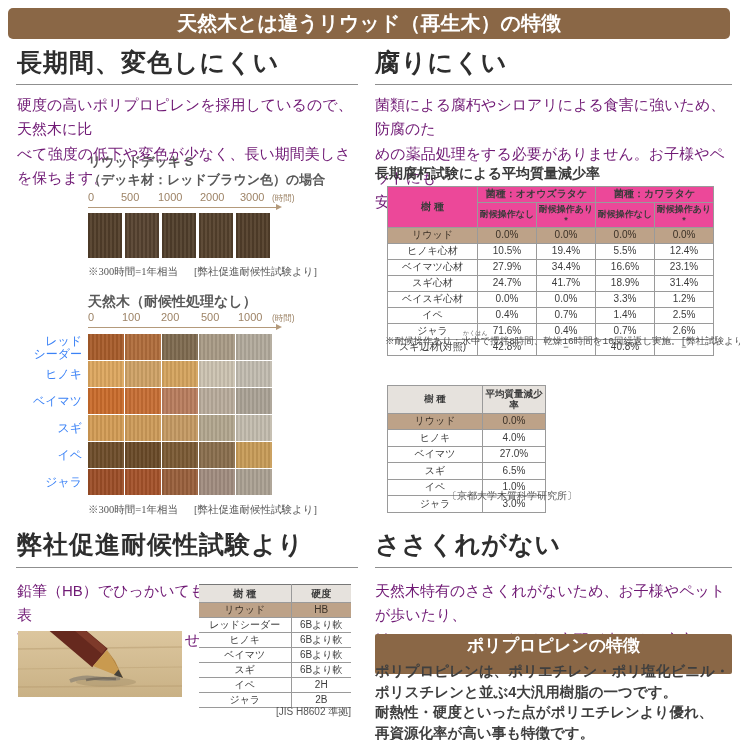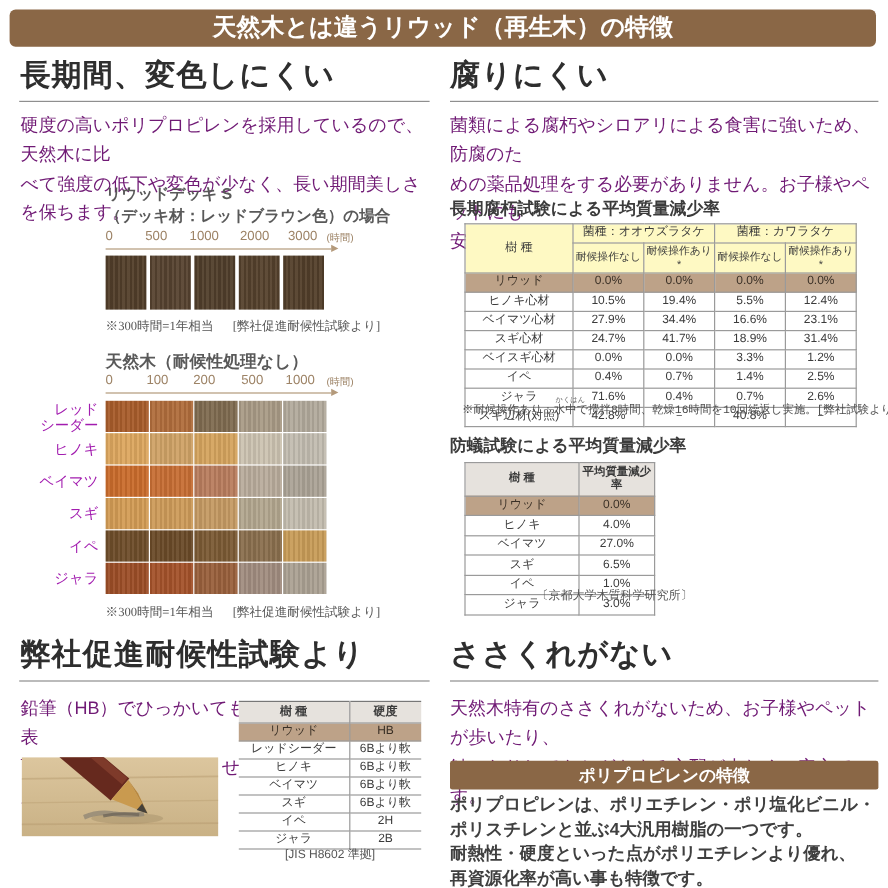--- a/index.html
+++ b/index.html
@@ -20,27 +20,27 @@
           border-bottom:3px solid transparent;}
   .swrow{display:flex;gap:3px;}
   .sw{width:34px;height:45px;
       background-image:repeating-linear-gradient(90deg,rgba(0,0,0,.10) 0 2px,rgba(255,255,255,.05) 2px 4px);}
   .grid{display:flex;flex-direction:column;gap:1px;}
   .grow{display:flex;gap:1px;}
   .gcell{width:36px;height:26px;
       background-image:repeating-linear-gradient(90deg,rgba(0,0,0,.07) 0 2px,rgba(255,255,255,.06) 2px 4px);}
   .rowlabels{display:flex;flex-direction:column;}
   .rowlabel{height:27px;display:flex;align-items:center;justify-content:flex-end;
-            font-size:12px;color:#a21caf;line-height:1.05;text-align:right;white-space:pre-line;}
+            font-size:12px;color:#3b82f6;line-height:1.05;text-align:right;white-space:pre-line;}
   .note{font-size:10.5px;color:#555555;display:flex;gap:16px;white-space:nowrap;font-family:Liberation Serif, serif;}
   .subttl{font-size:14px;font-weight:bold;color:#3b3b3b;white-space:nowrap;}
   table{border-collapse:collapse;table-layout:fixed;}
   .dtab{width:326px;border:1px solid #6e6e6e;}
   .dtab th,.dtab td{border:1px solid #9a9a9a;text-align:center;padding:1px 1px;line-height:1.25;}
-  .dtab th{background:#fef9c3;font-size:10px;color:#3b3b3b;font-weight:normal;}
+  .dtab th{background:#ec4899;font-size:10px;color:#3b3b3b;font-weight:bold;}
   .dtab .sub{font-size:9px;}
   .dtab td{font-size:10px;color:#3b3b3b;height:13px;background:#ffffff;}
   .dtab tr.hl td{background:#bda288;color:#3a3026;}
   .ttab{width:158px;border:1px solid #6e6e6e;}
   .ttab th,.ttab td{border:1px solid #9a9a9a;text-align:center;padding:1.5px 1px;line-height:1.25;}
   .ttab th{background:#e6e2dd;font-size:9.5px;font-weight:bold;color:#3b3b3b;}
   .ttab td{font-size:10px;color:#3b3b3b;background:#ffffff;height:12px;}
   .ttab tr.hl td{background:#bda288;color:#3a3026;}
   .htab{width:152px;border-top:1.5px solid #777;border-bottom:1px solid #9a9a9a;}
   .htab th,.htab td{text-align:center;padding:1px 1px;line-height:1.2;border-bottom:1px solid #9a9a9a;}
@@ -222,21 +222,21 @@
     <tr>
       <td>イペ</td>
       <td>2H</td>
     </tr>
     <tr>
       <td>ジャラ</td>
       <td>2B</td>
     </tr>
   </tbody>
     </table>
-  <div class="abs caption" style="left:199px;top:705px;width:152px;text-align:center;">[JIS H8602 準拠]</div>
+  <div class="abs caption" style="left:199px;top:705px;width:152px;text-align:right;">[JIS H8602 準拠]</div>
 
   <div class="abs h2" style="left:375px;top:46px;">腐りにくい</div>
   <div class="abs rule" style="left:375px;top:84px;width:357px;"></div>
   <div class="abs bodytxt" style="left:375px;top:93px;width:355px;">菌類による腐朽やシロアリによる食害に強いため、防腐のた
 めの薬品処理をする必要がありません。お子様やペットにも
 安心です。</div>
 
   <div class="abs subttl" style="left:375px;top:165px;">長期腐朽試験による平均質量減少率</div>
 
   <table class="abs dtab" style="left:387px;top:186px;">
@@ -319,21 +319,20 @@
     </table>
 
   <div class="abs foot" style="left:385px;top:335px;width:345px;font-family:Liberation Mono, monospace;">
     <span style="position:relative;">
       <span class="ruby">かくはん</span>
       <span>※耐候操作あり：水中で攪拌8時間、乾燥16時間を10回繰返し実施。</span>
     </span>
     <span>[弊社試験より]</span>
   </div>
 
-  <div class="abs subttl" style="left:375px;top:363px;">防蟻試験による平均質量減少率</div>
 
   <table class="abs ttab" style="left:387px;top:385px;">
     <colgroup>
         <col style="width:95px">
         <col style="width:63px">
       </colgroup>
     <tbody>
         <tr>
       <th>樹  種</th>
       <th>平均質量減少率</th>
@@ -364,21 +363,21 @@
     </tr>
   </tbody>
     </table>
   <div class="abs caption" style="left:447px;top:489px;">〔京都大学木質科学研究所〕</div>
 
   <div class="abs h2" style="left:375px;top:528px;">ささくれがない</div>
   <div class="abs rule" style="left:375px;top:567px;width:357px;"></div>
   <div class="abs bodytxt" style="left:375px;top:579px;width:362px;">天然木特有のささくれがないため、お子様やペットが歩いたり、
 触ったりしてもケガをする心配が少なく、安心です。</div>
 
-  <div class="abs banner" style="left:375px;top:634px;width:357px;height:24px;line-height:24px;font-size:14px;border-radius:2px;">
+  <div class="abs banner" style="left:375px;top:634px;width:357px;height:40px;line-height:24px;font-size:17px;border-radius:2px;">
     <span>ポリプロピレンの特徴</span>
   </div>
   <div class="abs ppbody" style="left:375px;top:661px;width:362px;">ポリプロピレンは、ポリエチレン・ポリ塩化ビニル・
 ポリスチレンと並ぶ4大汎用樹脂の一つです。
 耐熱性・硬度といった点がポリエチレンより優れ、
 再資源化率が高い事も特徴です。</div>
 
 </div>
 
 </body></html>

